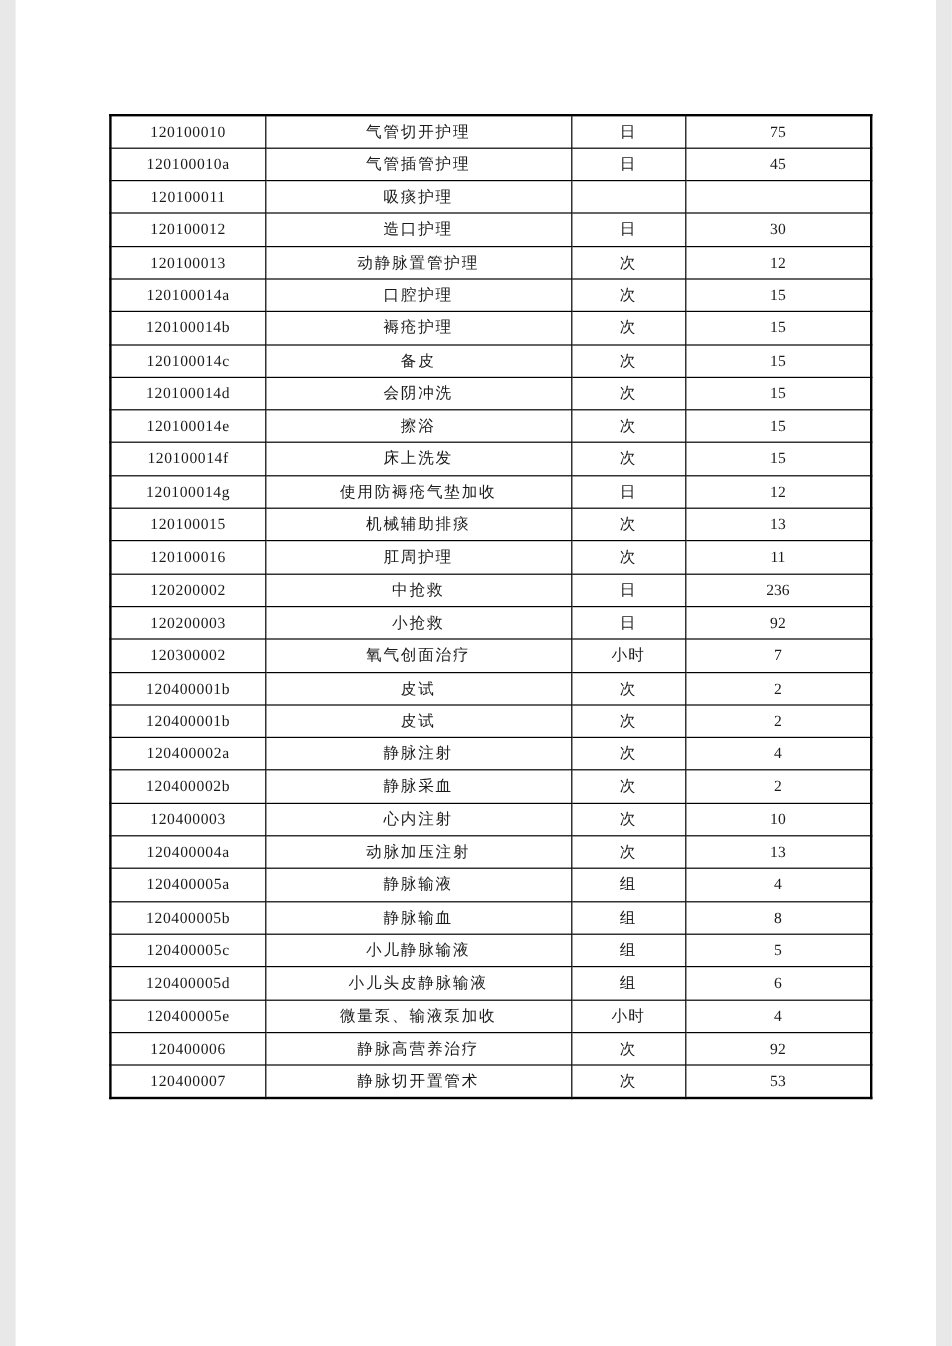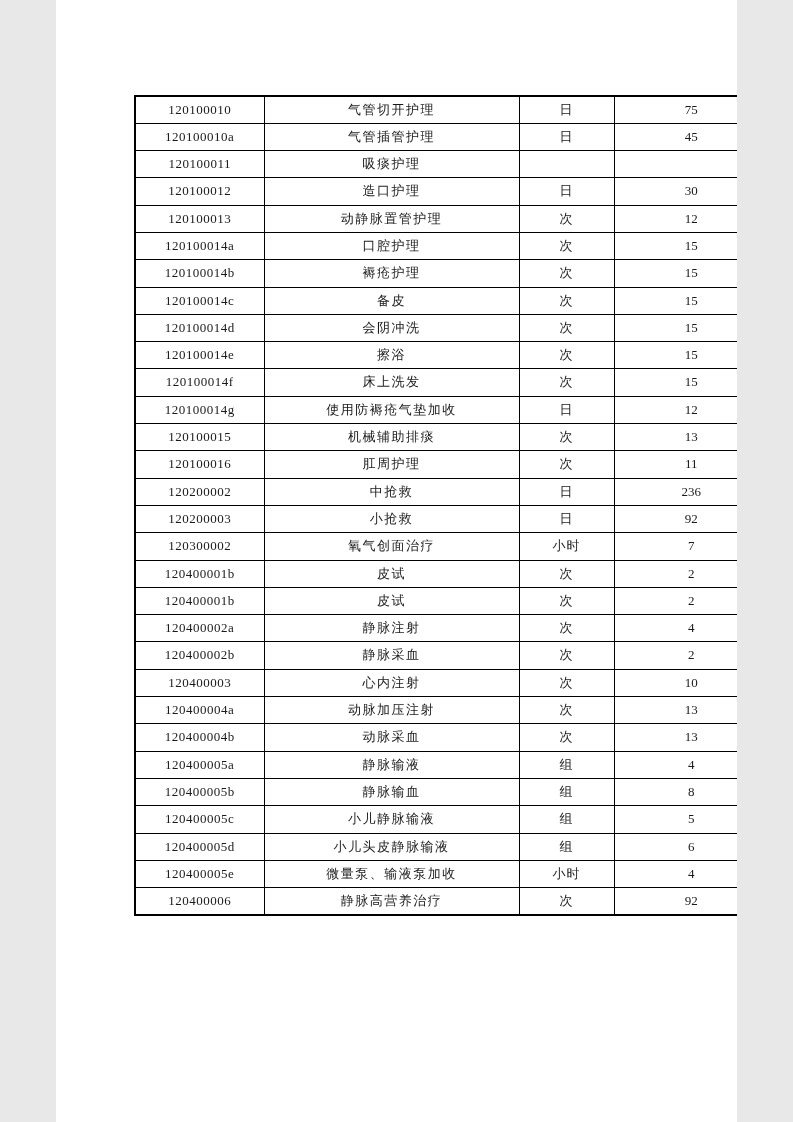--- a/index.html
+++ b/index.html
@@ -2,21 +2,21 @@
 <html><head>
 <meta charset="utf-8">
 <style>
   html, body {
     margin: 0;
     padding: 0;
     background: #e8e8e8;
   }
   .page {
     position: relative;
-    width: 681px;
+    width: 767px;
     height: 1122px;
     background: #ffffff;
     margin: 0 auto;
     font-family: "Liberation Serif", "DejaVu Serif", serif;
     color: #1a1a1a;
     overflow: hidden;
   }
   table.price-table {
     position: absolute;
     left: 78px;
@@ -193,26 +193,20 @@
     <td class="unit-cell">次</td>
     <td class="price-cell">10</td>
   </tr>
         <tr>
     <td class="code-cell">120400004a</td>
     <td class="name-cell vt">动脉加压注射</td>
     <td class="unit-cell vt">次</td>
     <td class="price-cell low">13</td>
   </tr>
         <tr>
-    <td class="code-cell">120400004b</td>
-    <td class="name-cell vt">动脉采血</td>
-    <td class="unit-cell vt">次</td>
-    <td class="price-cell low">13</td>
-  </tr>
-        <tr>
     <td class="code-cell">120400005a</td>
     <td class="name-cell">静脉输液</td>
     <td class="unit-cell">组</td>
     <td class="price-cell">4</td>
   </tr>
         <tr>
     <td class="code-cell">120400005b</td>
     <td class="name-cell">静脉输血</td>
     <td class="unit-cell">组</td>
     <td class="price-cell">8</td>
@@ -233,16 +227,22 @@
     <td class="code-cell">120400005e</td>
     <td class="name-cell">微量泵、输液泵加收</td>
     <td class="unit-cell">小时</td>
     <td class="price-cell">4</td>
   </tr>
         <tr>
     <td class="code-cell">120400006</td>
     <td class="name-cell">静脉高营养治疗</td>
     <td class="unit-cell">次</td>
     <td class="price-cell">92</td>
+  </tr>
+        <tr>
+    <td class="code-cell">120400007</td>
+    <td class="name-cell">静脉切开置管术</td>
+    <td class="unit-cell">次</td>
+    <td class="price-cell">53</td>
   </tr>
       </tbody>
   </table>
 </div>
 
 </body></html>

